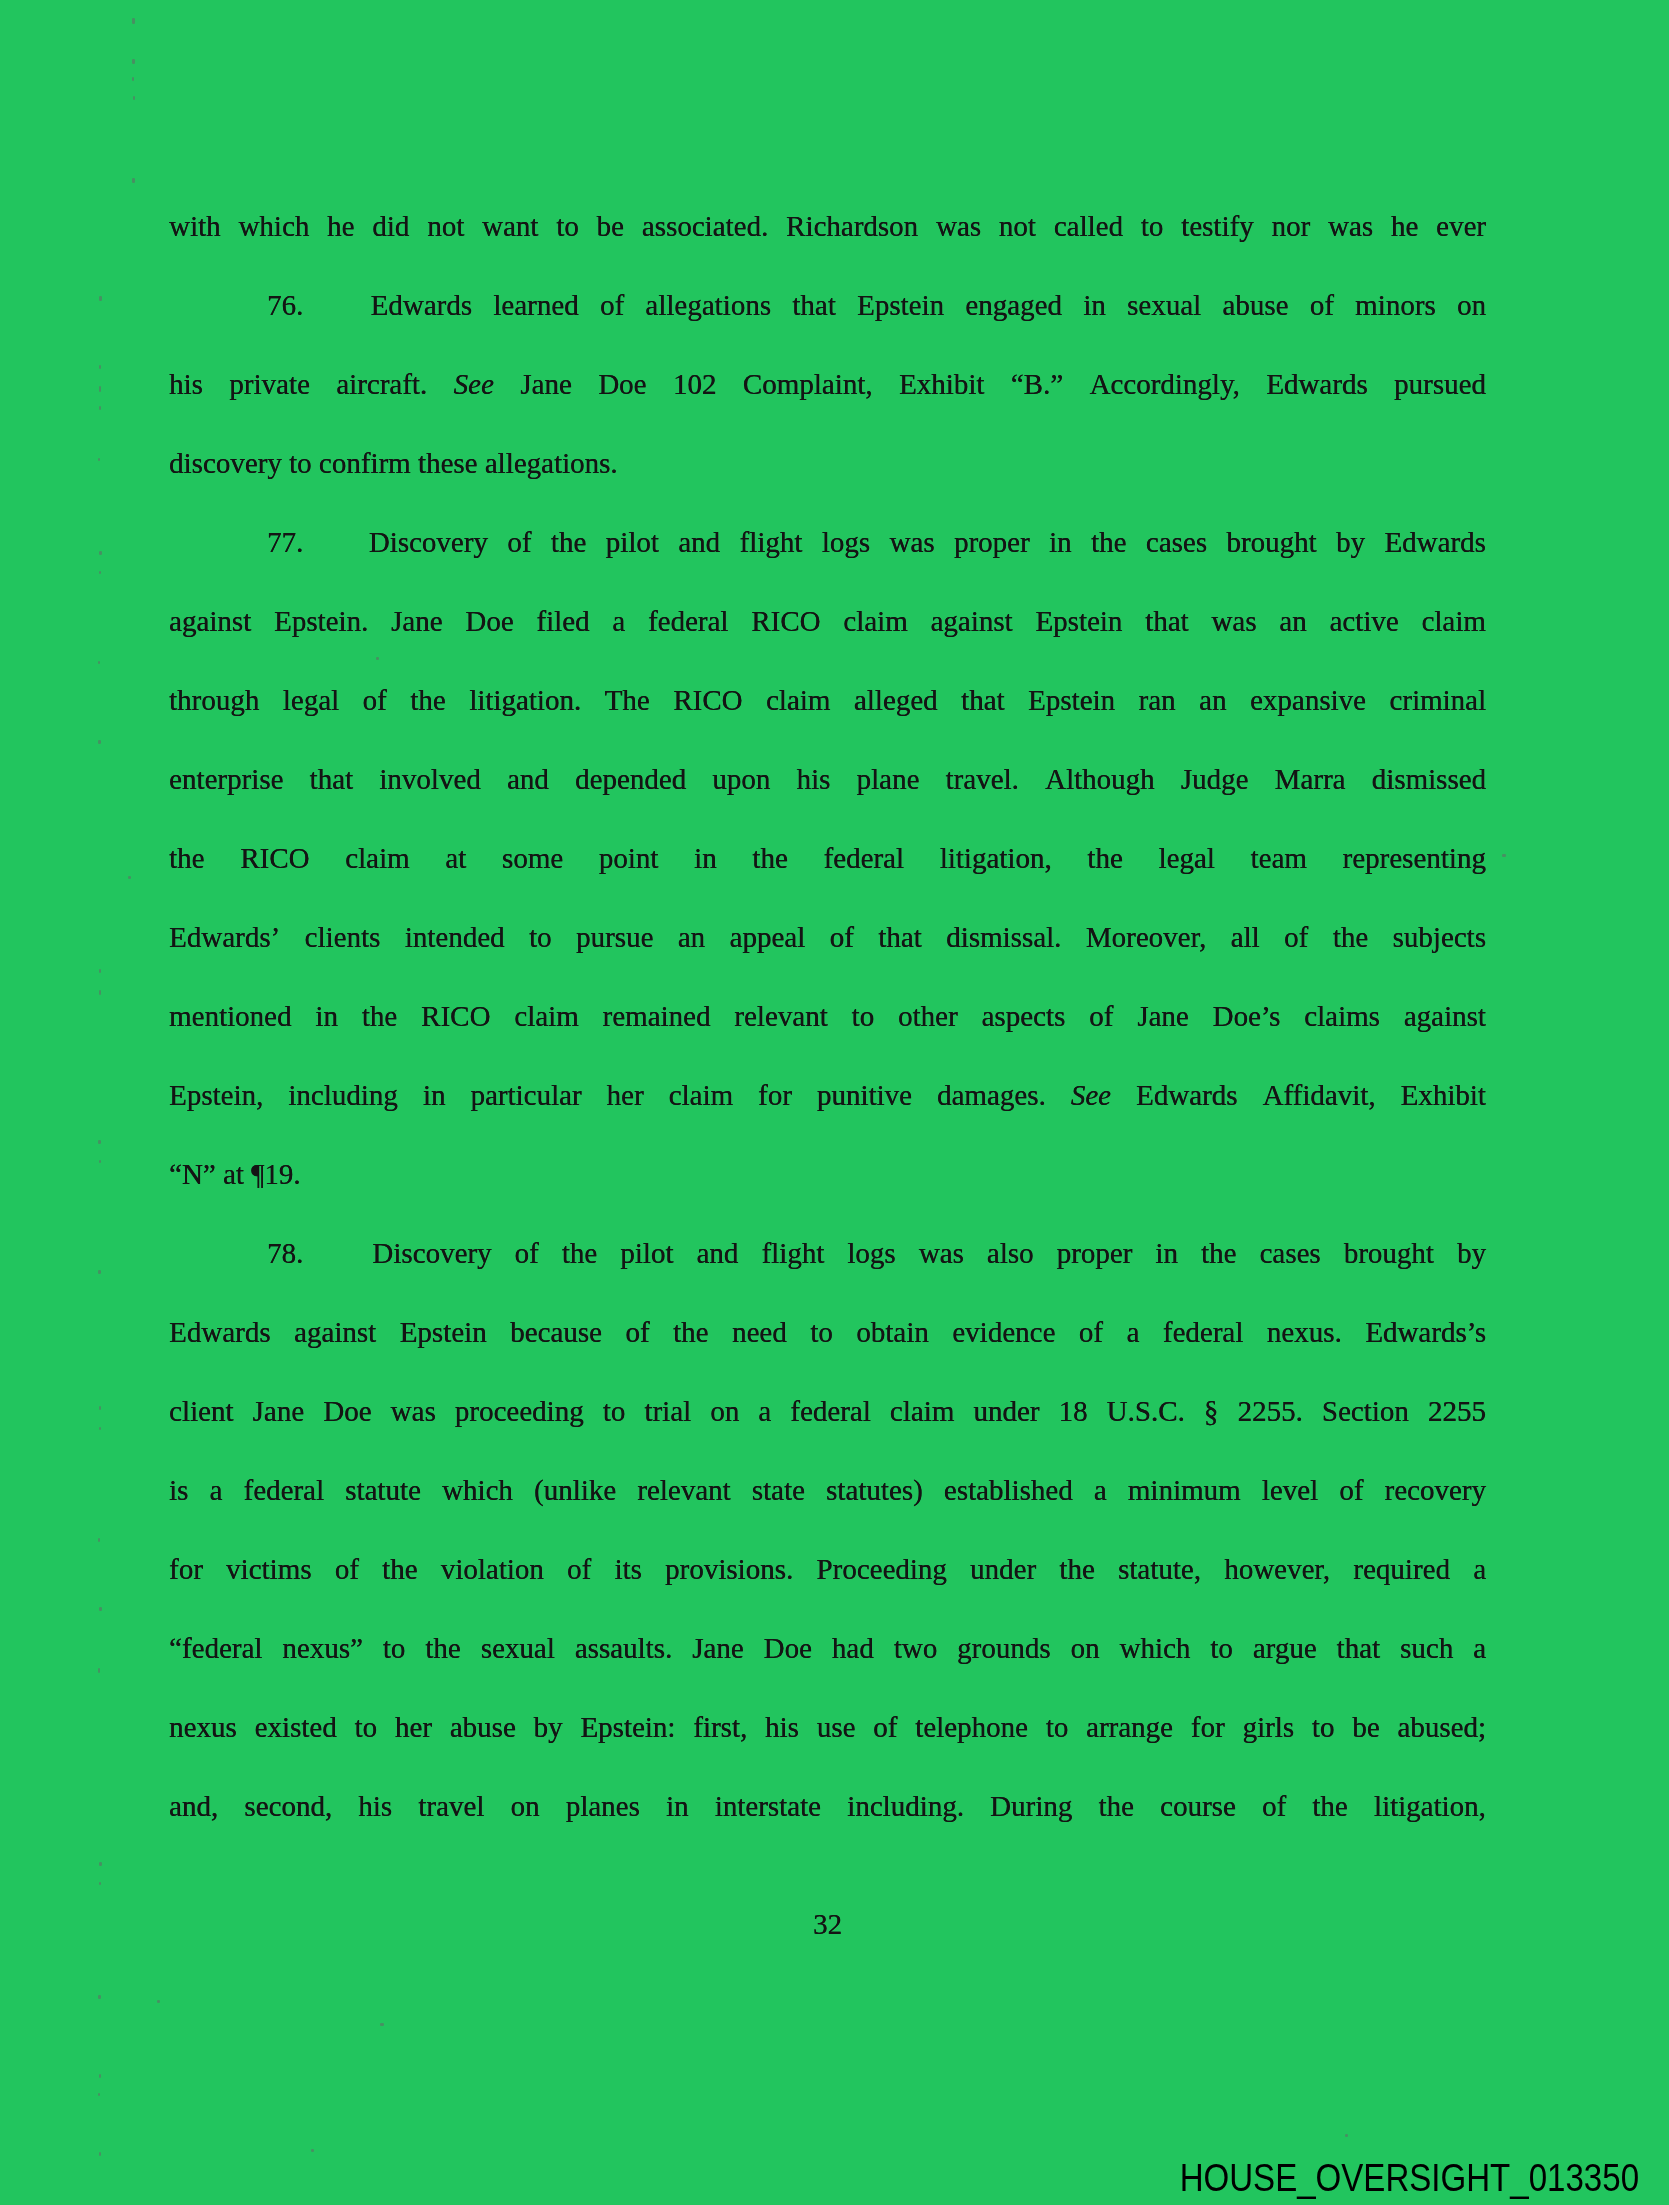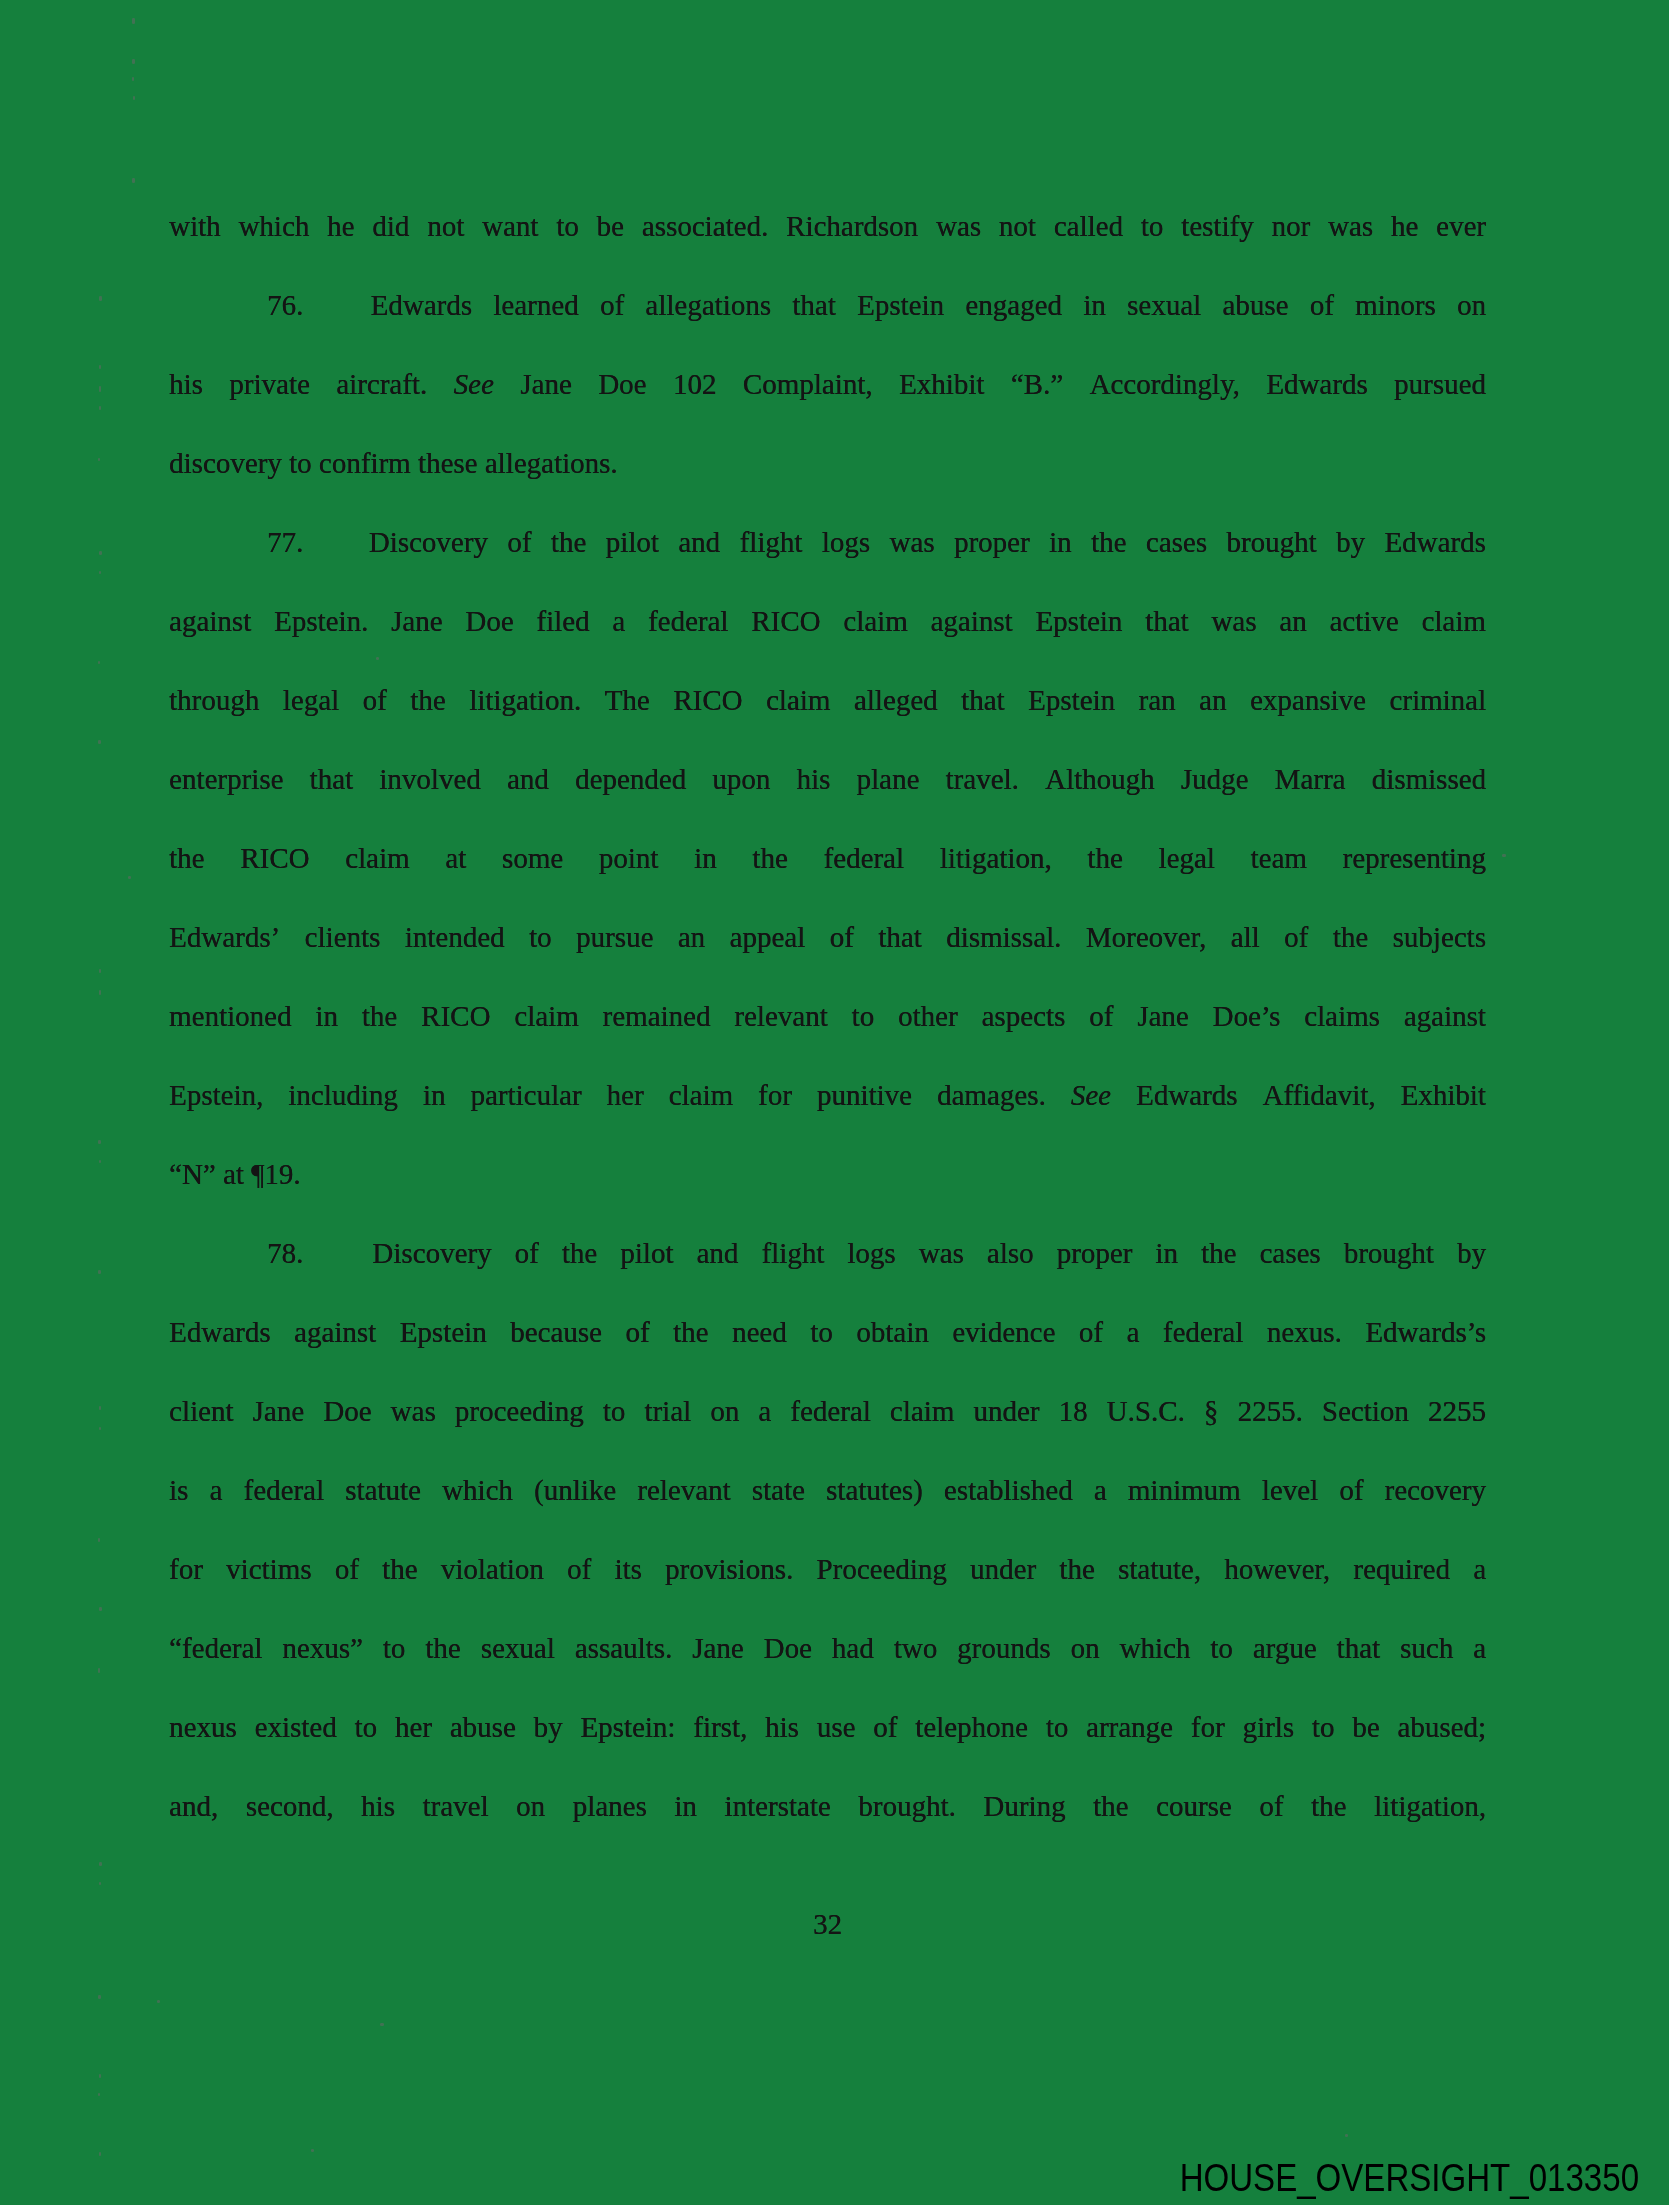--- a/index.html
+++ b/index.html
@@ -3,21 +3,21 @@
 <meta charset="utf-8">
 <style>
   html, body {
     margin: 0; padding: 0;
     width: 1669px; height: 2205px;
     background: #ffffff;
   }
   .page {
     position: relative;
     width: 1669px; height: 2205px;
-    background: #15803d;
+    background: #22c55e;
     overflow: hidden;
     font-family: "Liberation Serif", "DejaVu Serif", serif;
     color: #141414;
   }
   .body-text {
     position: absolute;
     left: 169px; top: 187px;
     width: 1317px;
     font-size: 29px;
     text-shadow: 0.3px 0.1px 0 currentColor; 
@@ -386,21 +386,21 @@
       </div>
       <div class="line j">
         <span>and,</span>
         <span>second,</span>
         <span>his</span>
         <span>travel</span>
         <span>on</span>
         <span>planes</span>
         <span>in</span>
         <span>interstate</span>
-        <span>brought.</span>
+        <span>including.</span>
         <span>During</span>
         <span>the</span>
         <span>course</span>
         <span>of</span>
         <span>the</span>
         <span>litigation,</span>
       </div>
     </main>
   <div class="page-number">32</div>
   <div class="bates">HOUSE_OVERSIGHT_013350</div>

